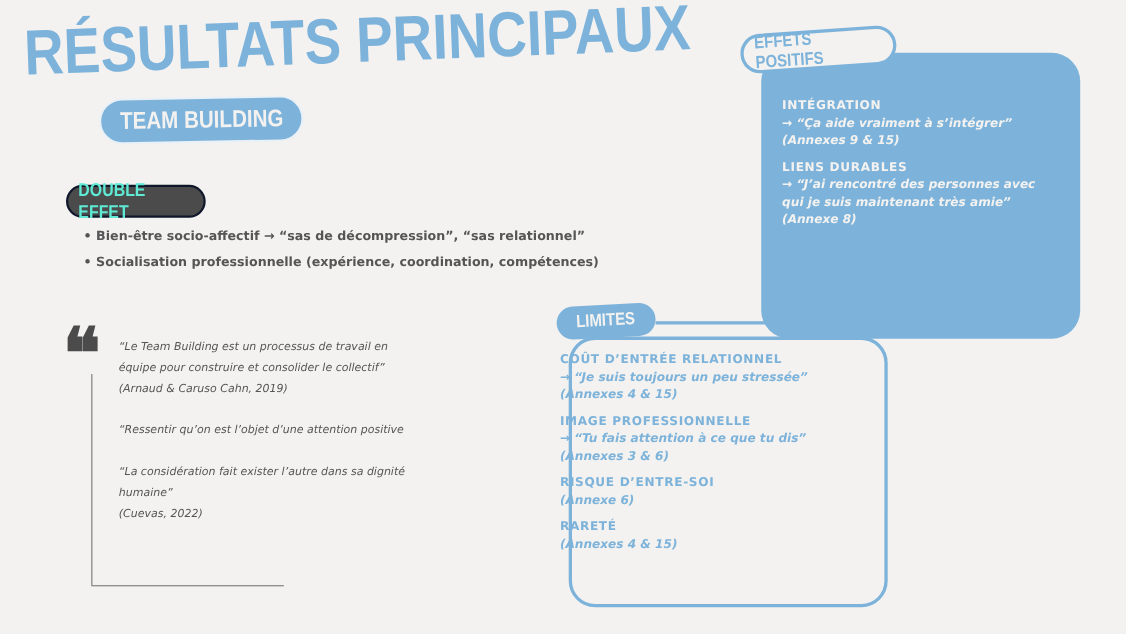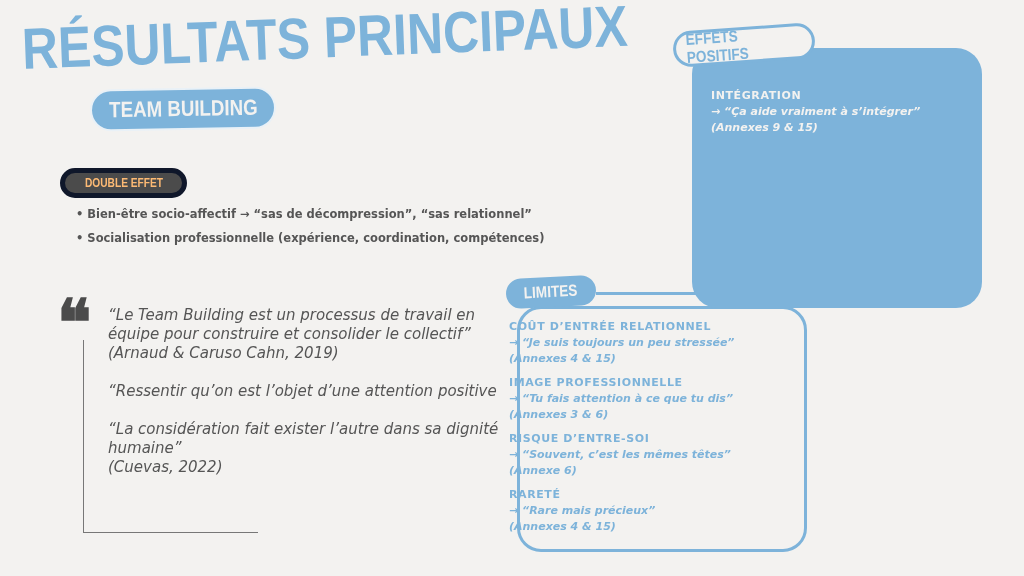--- a/index.html
+++ b/index.html
@@ -36,26 +36,26 @@
     display: flex; align-items: center; justify-content: center;
     transform: rotate(-1deg);
     box-sizing: border-box;
   }
   .team-pill span { display: inline-block; transform: scaleX(0.85); }
 
   
   .double-pill {
     left: 60px; top: 168px; width: 127px; height: 30px;
     background: #4b4b4b;
-    border: 5px solid #0f172a;
+    border: 2px solid #0f172a;
     border-radius: 16px;
-    color: #fdba74;
+    color: #5eead4;
     font-family: "Liberation Sans", sans-serif;
     font-weight: bold;
-    font-size: 12px;
+    font-size: 17px;
     display: flex; align-items: center; justify-content: center;
     box-sizing: border-box;
   }
   .double-pill span { display: inline-block; transform: scaleX(0.85); }
   .bullets {
     left: 76px; top: 206px; margin: 0; padding: 0; list-style: none;
     font-size: 11.5px; font-weight: bold; color: #555;
   }
   .bullets li { height: 24px; line-height: 16px; }
   .bullets li::before { content: "• "; }
@@ -66,21 +66,21 @@
     font-family: "DejaVu Serif", serif;
     font-size: 64px; font-weight: bold; color: #4b4b4b;
     line-height: 1; height: 40px; overflow: visible;
   }
   .quote-icon span { display:block; margin-top: -6px; }
   .bracket-v { left: 83px; top: 340px; width: 1px; height: 192px; background: #777; }
   .bracket-h { left: 83px; top: 532px; width: 175px; height: 1px; background: #777; }
   .quotes {
     left: 108px; top: 306px; width: 380px;
     font-family: "DejaVu Sans", sans-serif;
-    font-style: italic; font-size: 15px; color: #555;
+    font-style: italic; font-size: 10px; color: #555;
     line-height: 19px;
   }
   .quote-block { margin-bottom: 19px; }
   .quote-block div { white-space: nowrap; }
 
   
   .pos-box {
     left: 692px; top: 48px; width: 290px; height: 260px;
     background: #7db3da;
     border-radius: 26px;
@@ -181,33 +181,37 @@
     <div class="q">→ “Je suis toujours un peu stressée”</div>
     <div class="q">(Annexes 4 &amp; 15)</div>
   </div>
   <div class="item">
     <div class="h">IMAGE PROFESSIONNELLE</div>
     <div class="q">→ “Tu fais attention à ce que tu dis”</div>
     <div class="q">(Annexes 3 &amp; 6)</div>
   </div>
   <div class="item">
     <div class="h">RISQUE D’ENTRE-SOI</div>
-    <div class="q">→ “Souvent, c’est les mêmes têtes”</div>
     <div class="q">(Annexe 6)</div>
   </div>
   <div class="item">
     <div class="h">RARETÉ</div>
-    <div class="q">→ “Rare mais précieux”</div>
     <div class="q">(Annexes 4 &amp; 15)</div>
   </div>
 </div>
 
 <div class="abs pos-box"></div>
 <div class="abs pos-pill">
   <span>EFFETS POSITIFS</span>
 </div>
 <div class="abs pos-content">
   <div class="item">
     <div class="h">INTÉGRATION</div>
     <div class="q">→ “Ça aide vraiment à s’intégrer”</div>
     <div class="q">(Annexes 9 &amp; 15)</div>
   </div>
+  <div class="item">
+    <div class="h">LIENS DURABLES</div>
+    <div class="q">→ “J’ai rencontré des personnes avec</div>
+    <div class="q">qui je suis maintenant très amie”</div>
+    <div class="q">(Annexe 8)</div>
+  </div>
 </div>
 
 </body></html>

